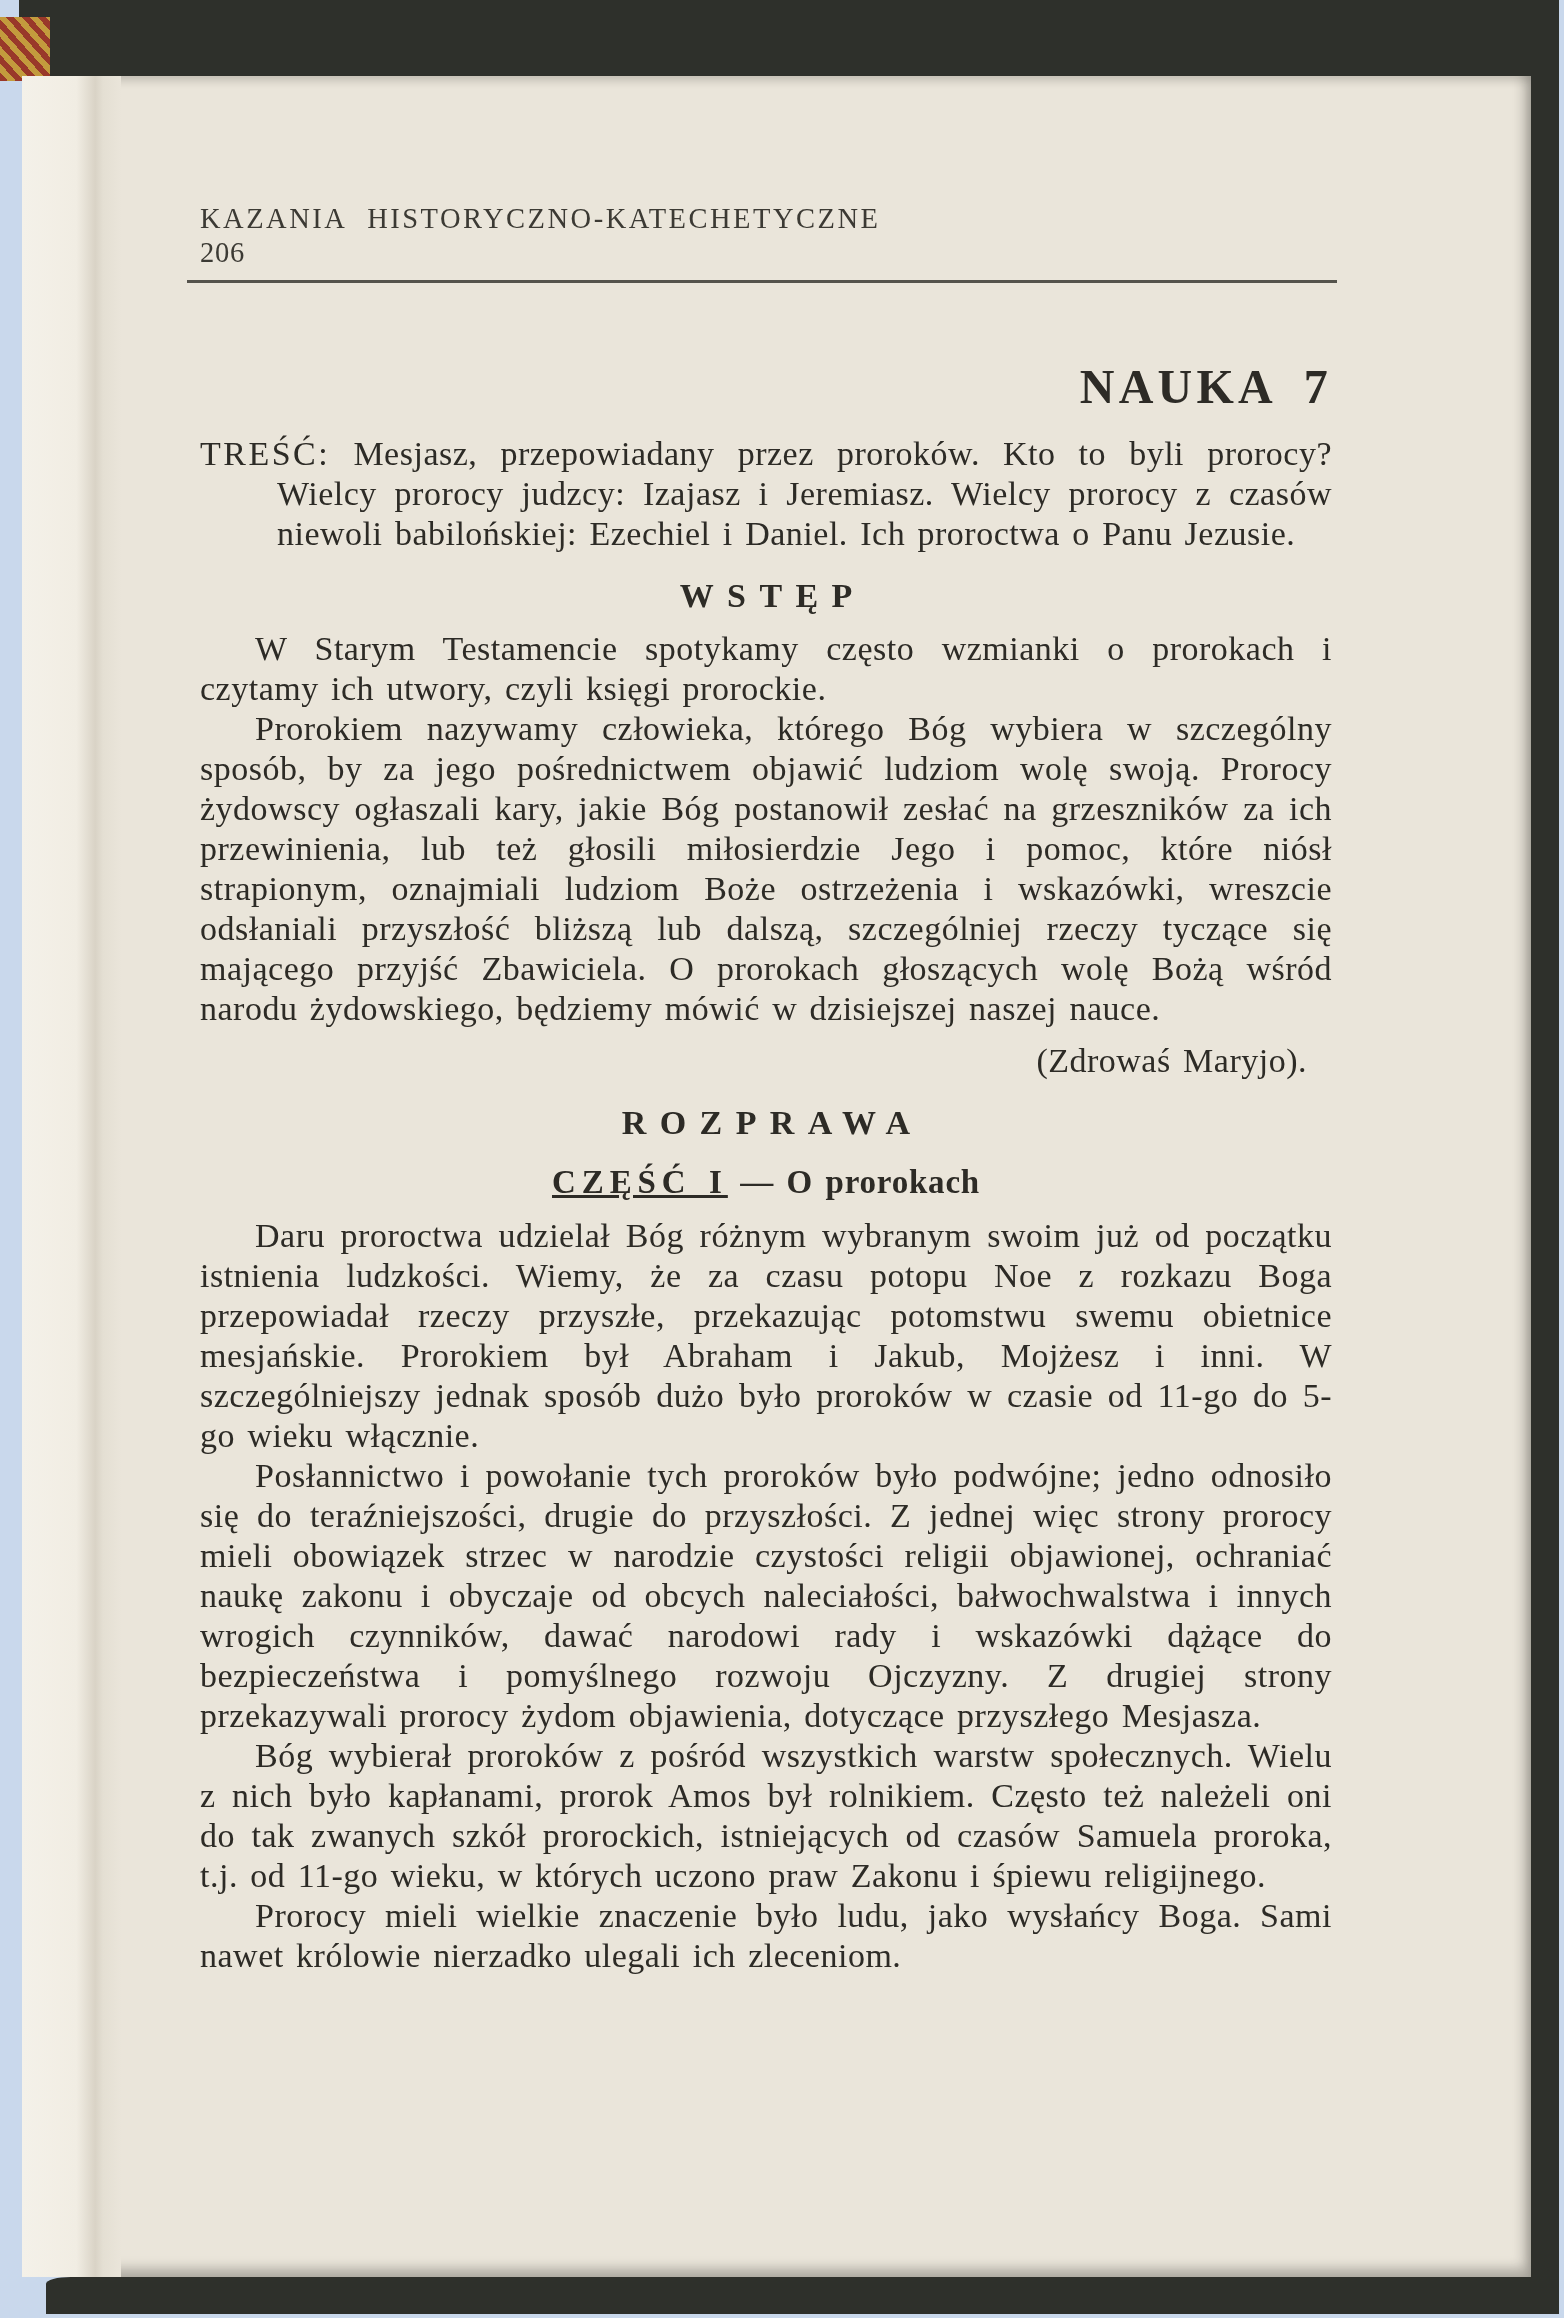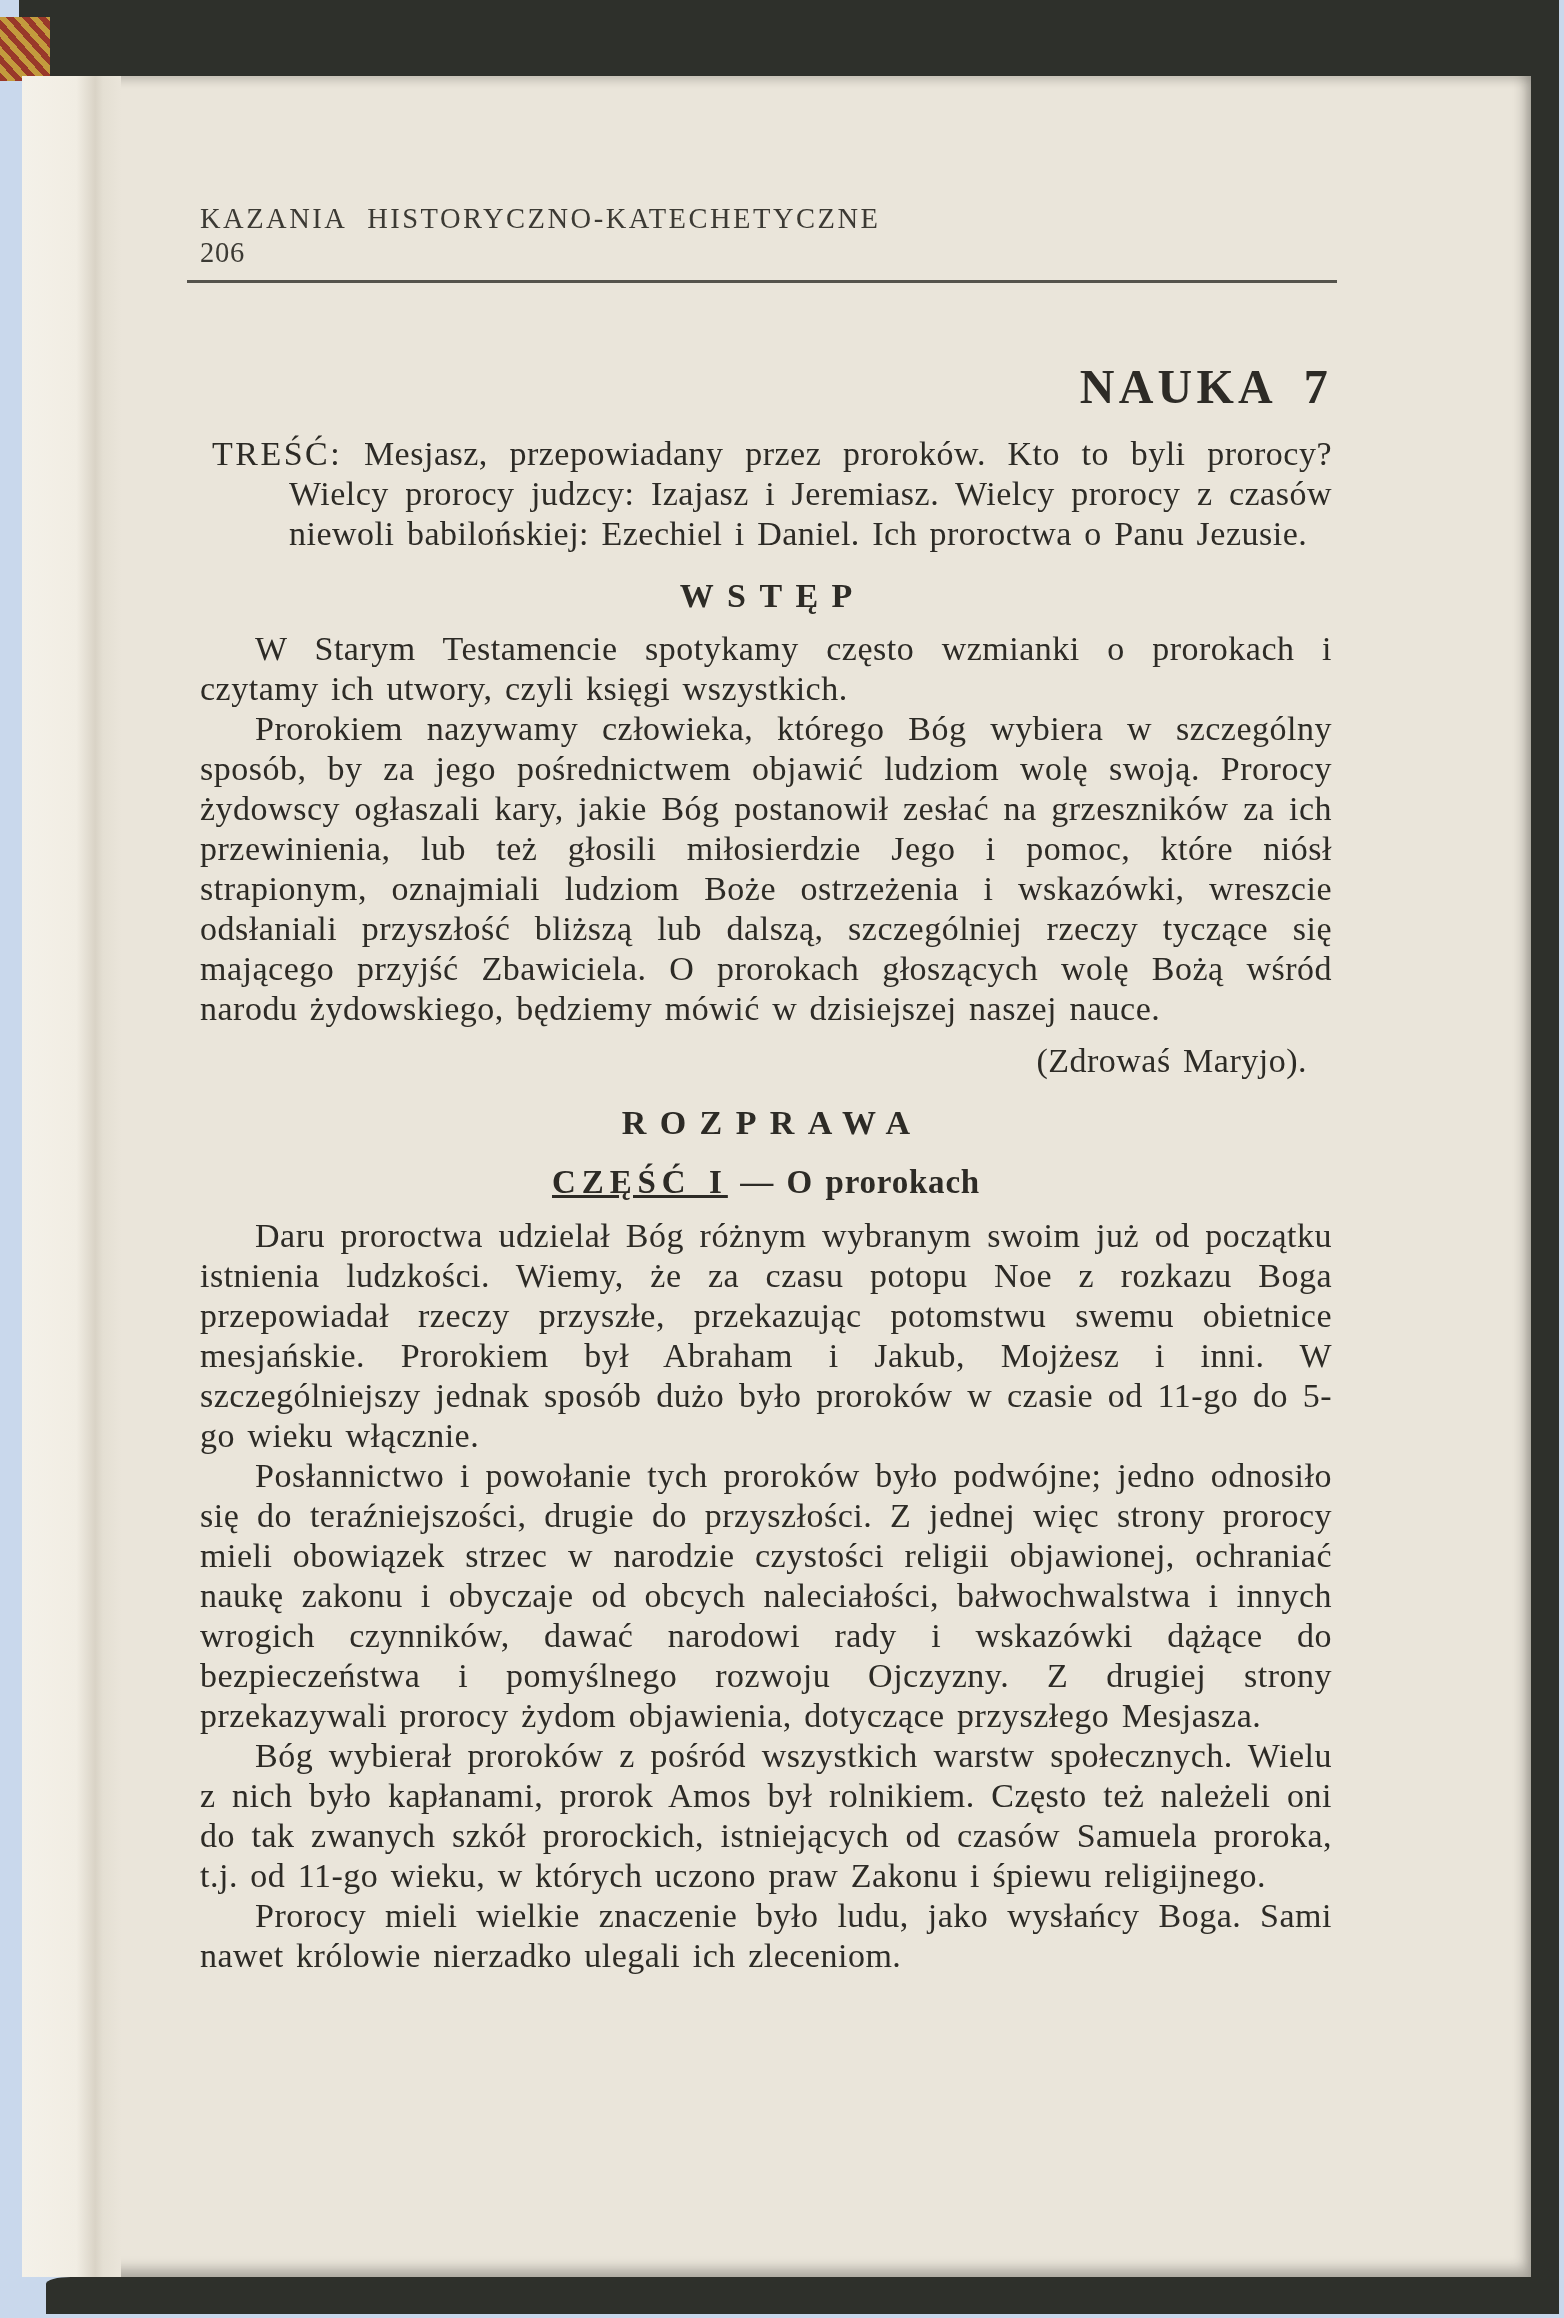--- a/index.html
+++ b/index.html
@@ -73,21 +73,21 @@
   .head-rule{
     height:0;border-top:3.4px solid var(--rule);
     margin:10px -5px 0 -13.4px;
   }
   h1.lesson{
     margin:81px 0 0 0;text-align:right;
     font-size:48px;line-height:45px;font-weight:bold;
     letter-spacing:4.2px;word-spacing:13.4px;
   }
   .tresc{
-    margin:25px 0 0 12px;
+    margin:25px 0 0 0;
     padding-left:77px;text-indent:-77px;
   }
   .tresc .lbl{letter-spacing:2.5px;}
   h2.sect{
     margin:22px 0 0 0;text-align:center;
     font-size:34px;line-height:40px;font-weight:bold;
     letter-spacing:13.4px;text-indent:13.4px;
   }
   p.para{margin:0;text-indent:55px;}
   p.first{margin-top:13.4px;}
@@ -125,21 +125,21 @@
 
       <h1 class="lesson">NAUKA 7</h1>
 
       <p class="tresc">
         <span class="lbl">TREŚĆ:</span>
         <span>Mesjasz, przepowiadany przez proroków. Kto to byli prorocy? Wielcy prorocy judzcy: Izajasz i Jeremiasz. Wielcy prorocy z czasów niewoli babilońskiej: Ezechiel i Daniel. Ich proroctwa o Panu Jezusie.</span>
       </p>
 
       <h2 class="sect">WSTĘP</h2>
 
-      <p class="para first">W Starym Testamencie spotykamy często wzmianki o prorokach i czytamy ich utwory, czyli księgi wszystkich.</p>
+      <p class="para first">W Starym Testamencie spotykamy często wzmianki o prorokach i czytamy ich utwory, czyli księgi prorockie.</p>
       <p class="para">Prorokiem nazywamy człowieka, którego Bóg wybiera w szczególny sposób, by za jego pośrednictwem objawić ludziom wolę swoją. Prorocy żydowscy ogłaszali kary, jakie Bóg postanowił zesłać na grzeszników za ich przewinienia, lub też głosili miłosierdzie Jego i pomoc, które niósł strapionym, oznajmiali ludziom Boże ostrzeżenia i wskazówki, wreszcie odsłaniali przyszłość bliższą lub dalszą, szczególniej rzeczy tyczące się mającego przyjść Zbawiciela. O prorokach głoszących wolę Bożą wśród narodu żydowskiego, będziemy mówić w dzisiejszej naszej nauce.</p>
 
       <p class="prayer">(Zdrowaś Maryjo).</p>
 
       <h2 class="sect">ROZPRAWA</h2>
 
       <h3 class="part">
         <span class="spaced">CZĘŚĆ I</span>
         <span>—</span>
         <span>O prorokach</span>

